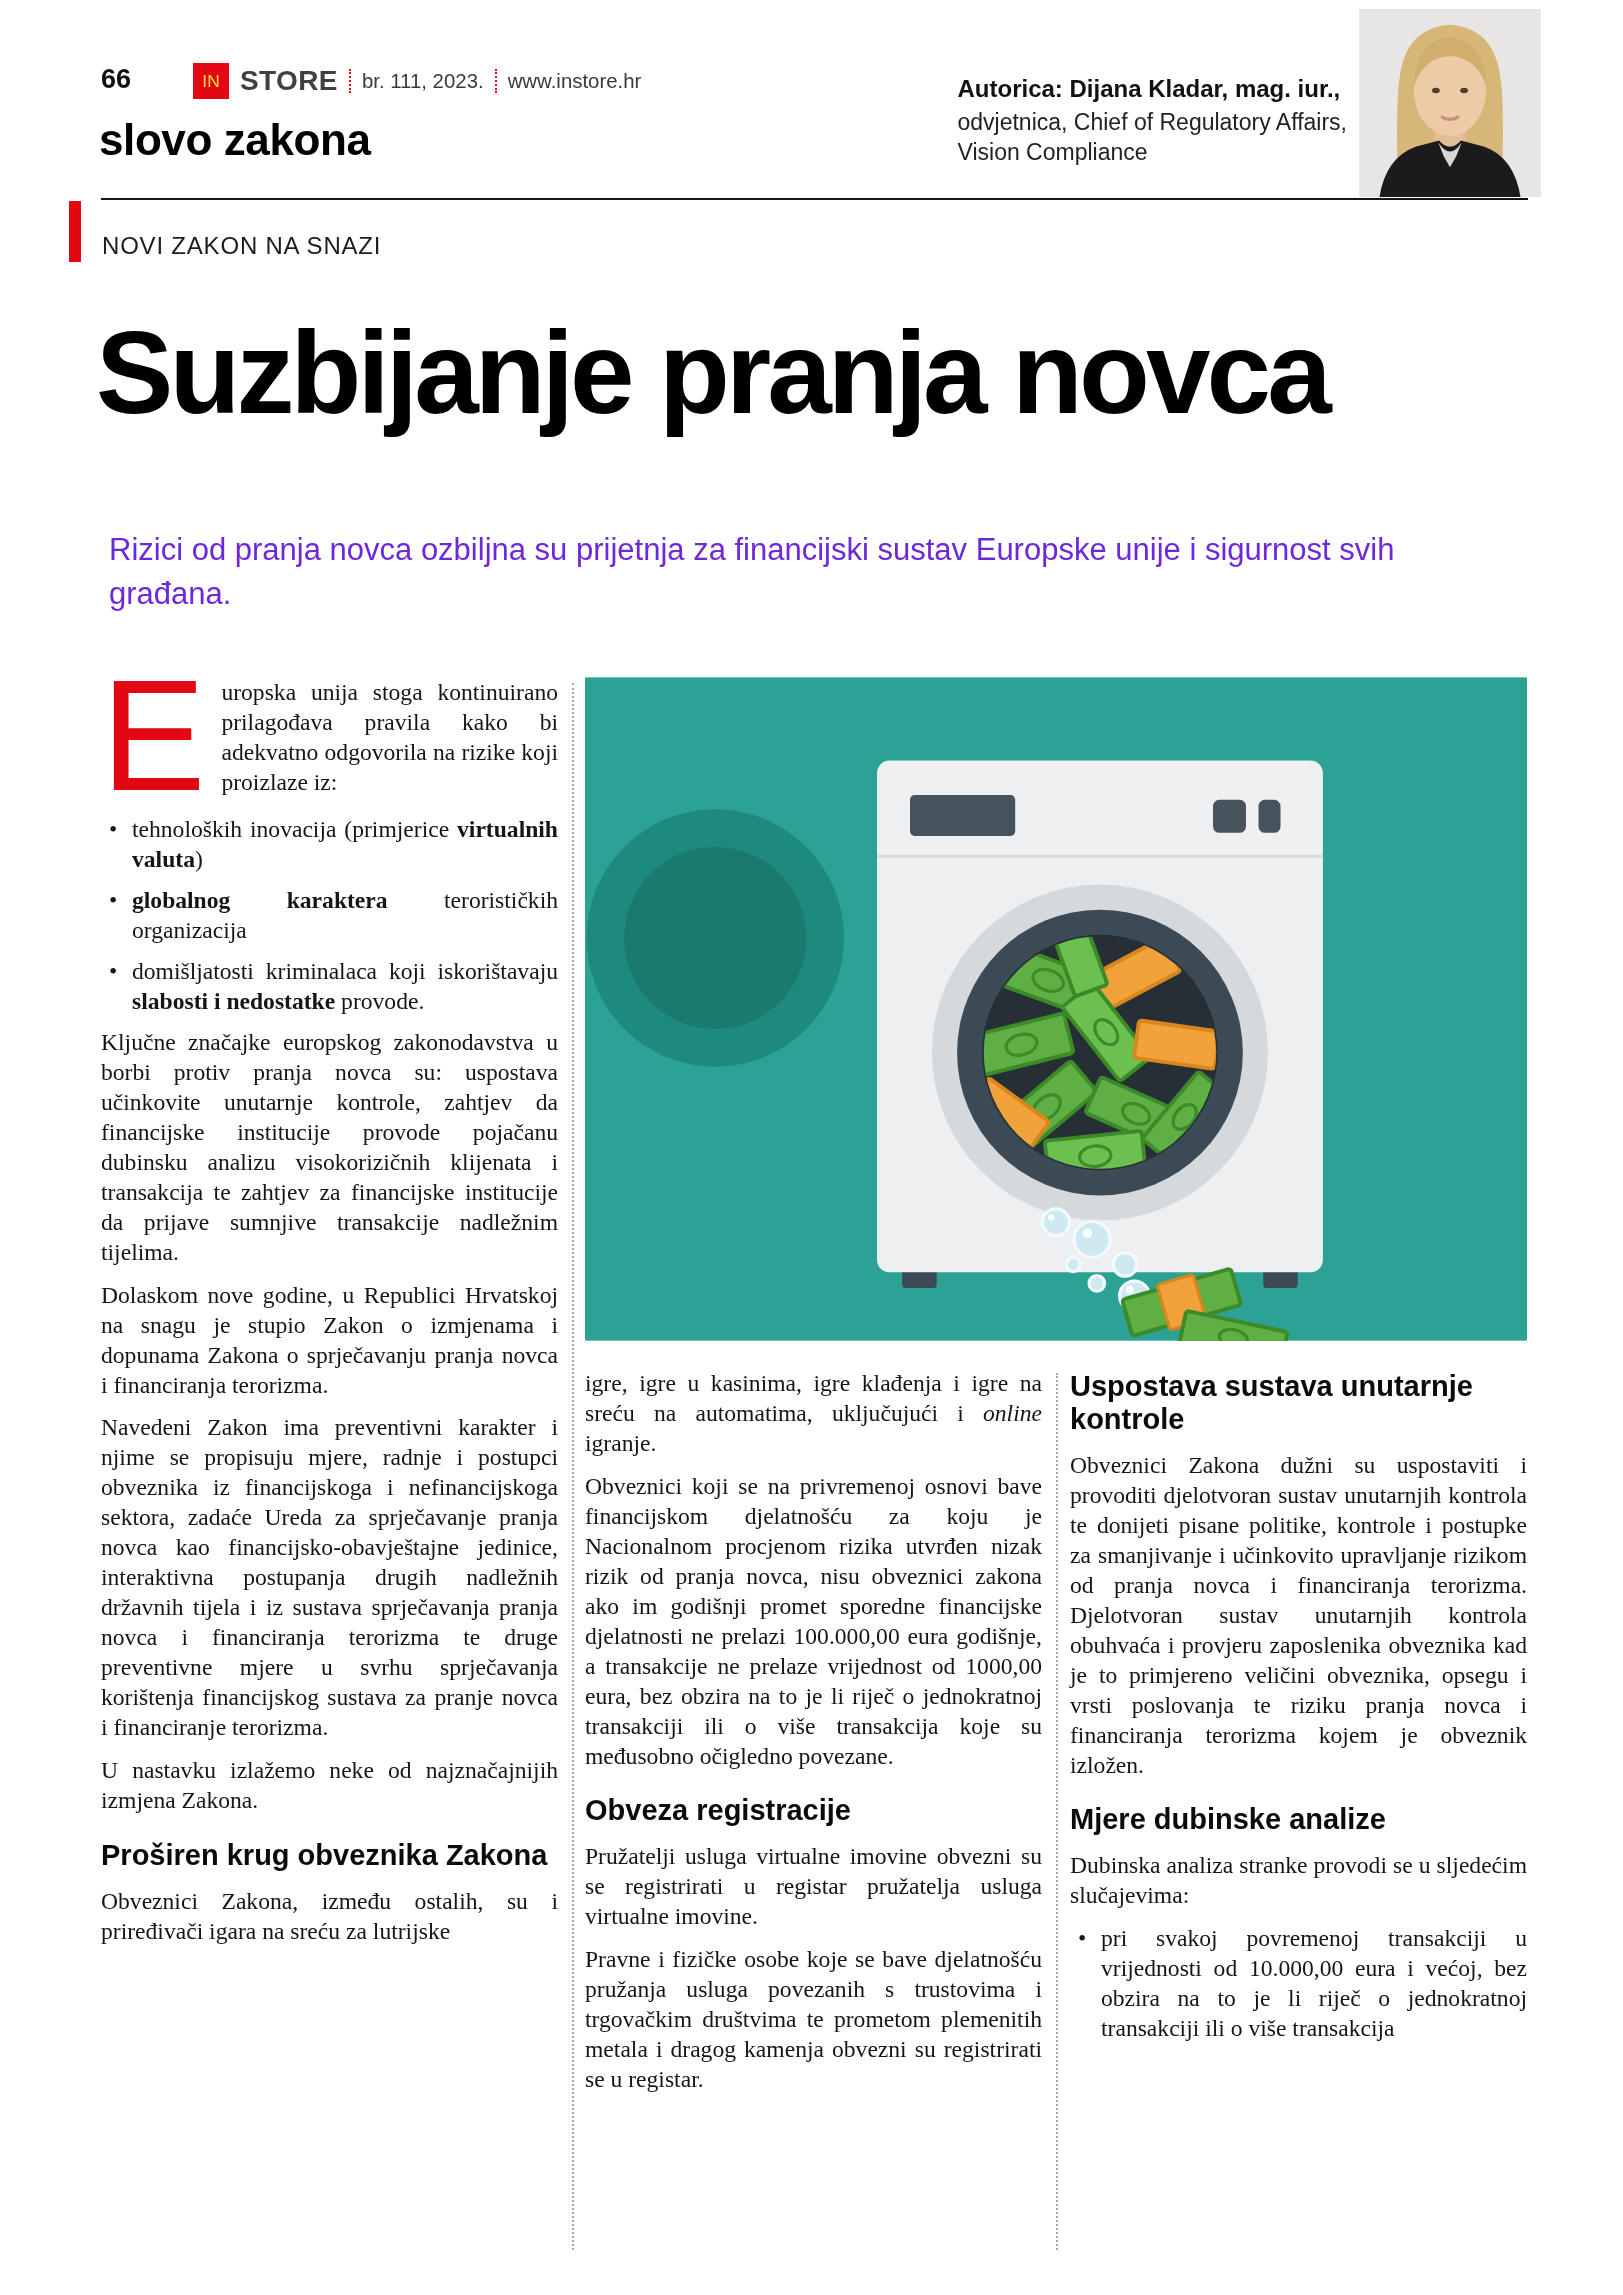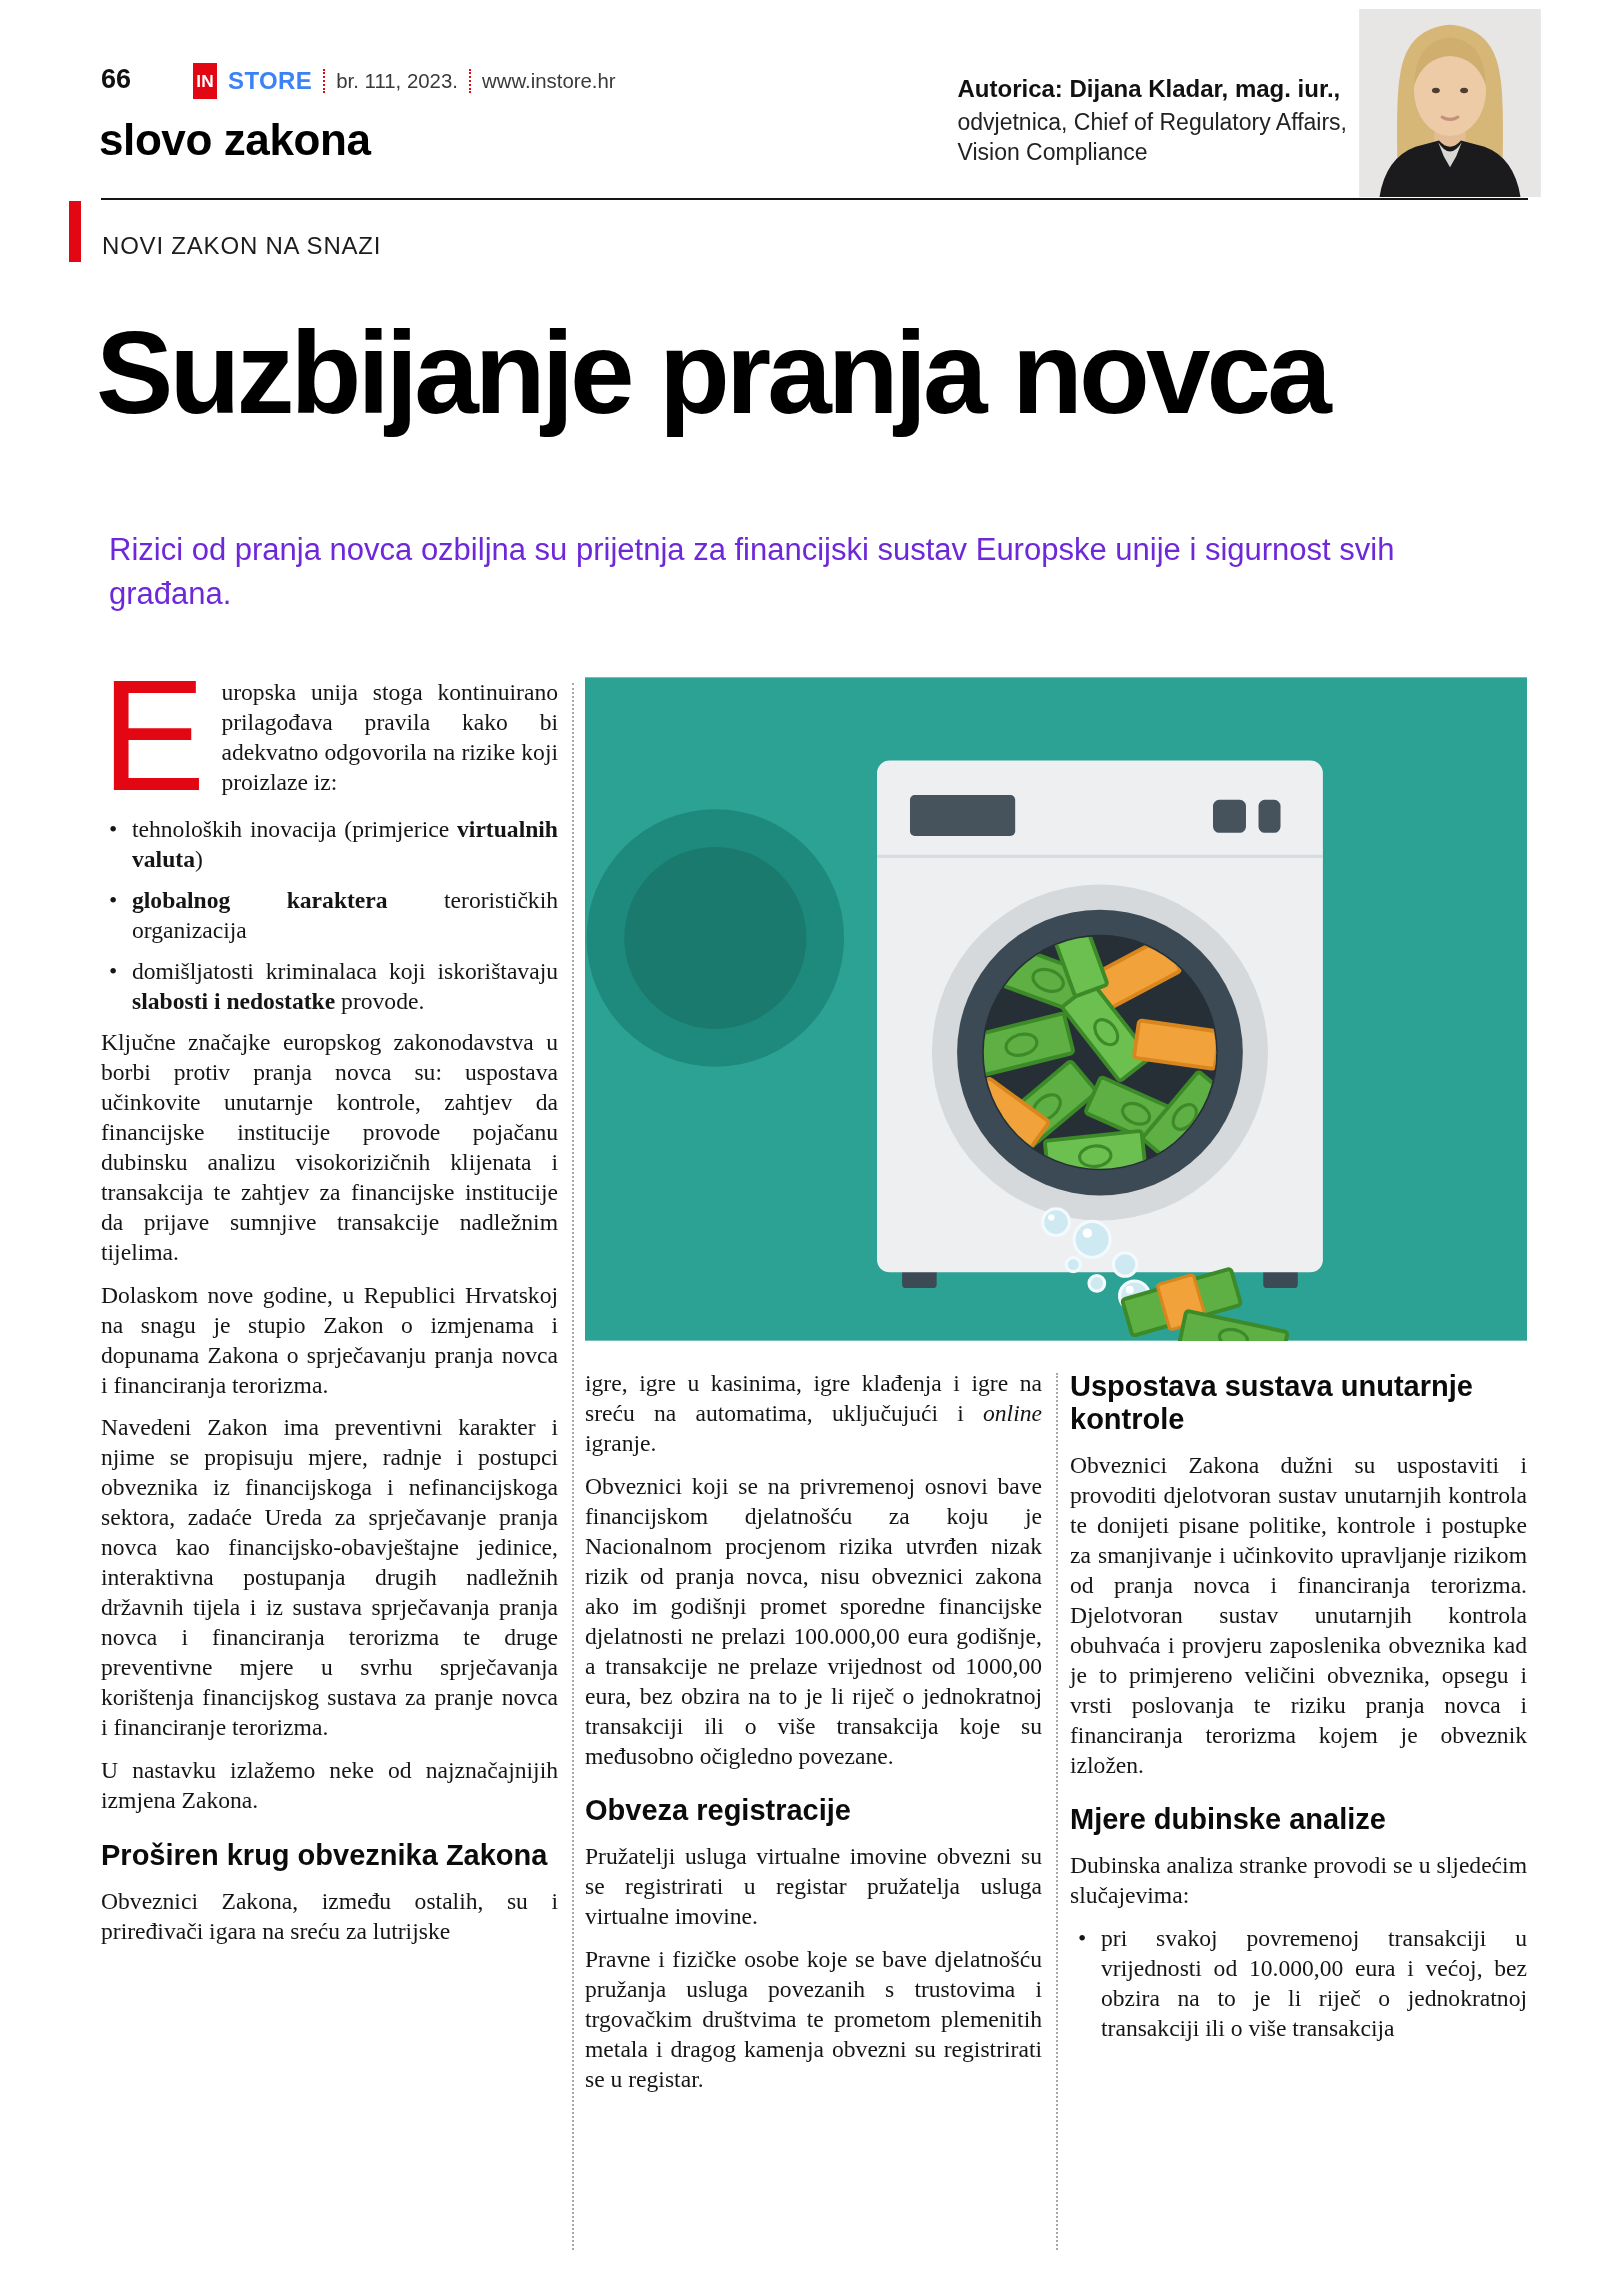--- a/index.html
+++ b/index.html
@@ -4,23 +4,23 @@
 <style>
   html,body{margin:0;padding:0}
   body{width:1623px;height:2295px;position:relative;background:#ffffff;
        font-family:"Liberation Serif",serif;color:#1a1a1a;overflow:hidden}
 
   
   .page-number{position:absolute;left:101px;top:64px;font-family:"Liberation Sans",sans-serif;
                font-weight:700;font-size:27px;color:#111}
   .logo-row{position:absolute;left:193px;top:63px;display:flex;align-items:center;gap:11px;
             font-family:"Liberation Sans",sans-serif}
-  .logo-mark{width:24px;height:36px;background:#e30613;color:#ffffff;display:flex;align-items:center;
-             justify-content:center;font-weight:700;font-size:17.3px}
-  .logo-store{font-weight:700;font-size:24px;letter-spacing:0.4px;color:#3b82f6}
+  .logo-mark{width:36px;height:36px;background:#e30613;color:#fde047;display:flex;align-items:center;
+             justify-content:center;font-weight:400;font-size:17.3px}
+  .logo-store{font-weight:700;font-size:28px;letter-spacing:0.4px;color:#404040}
   .logo-sep{width:0;height:23.6px;border-left:2.4px dotted #e30613}
   .logo-issue,.logo-url{font-size:20.4px;color:#3a3a3a}
   .section-title{position:absolute;left:99px;top:115px;margin:0;font-family:"Liberation Sans",sans-serif;
                  font-weight:700;font-size:44px;letter-spacing:-0.4px;color:#000}
   .author-block{position:absolute;right:276px;top:75px;text-align:left;
                 font-family:"Liberation Sans",sans-serif;color:#111}
   .author-name{font-weight:700;font-size:24px;margin-bottom:5.5px}
   .author-role,.author-company{font-size:23px;margin-bottom:3.9px;color:#222}
   .author-photo{position:absolute;left:1359px;top:9.4px;width:182px;height:188px;overflow:hidden}
   .header-rule{position:absolute;left:101px;top:198px;width:1427px;height:2.4px;background:#141414}

